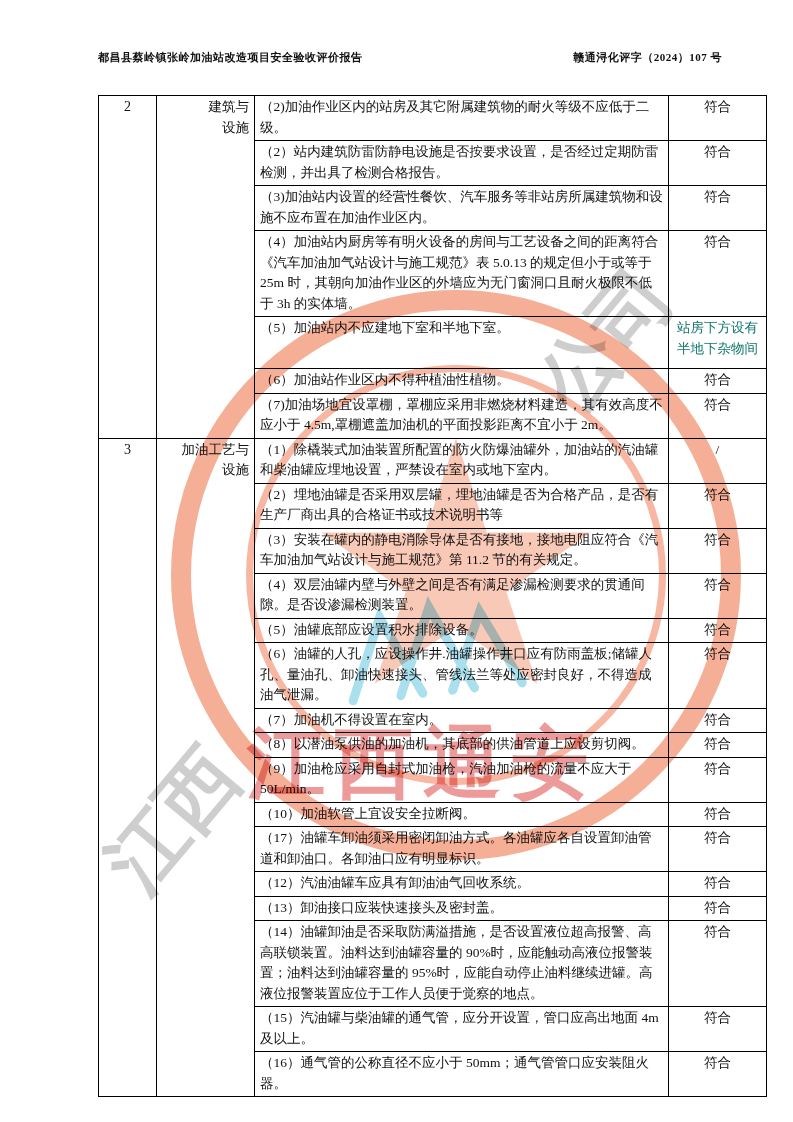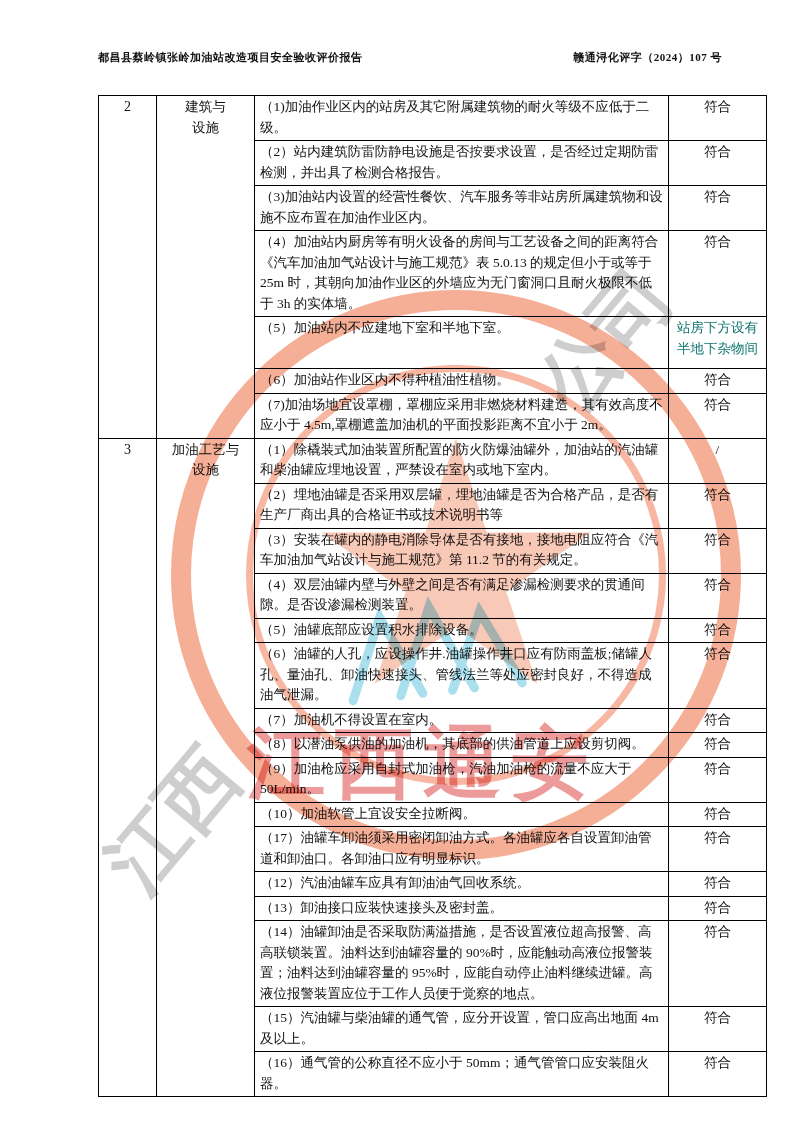--- a/index.html
+++ b/index.html
@@ -17,21 +17,21 @@
   table.checklist{
     position:absolute;top:95px;left:98px;width:624px;
     border-collapse:collapse;table-layout:fixed;
     font-size:13.5px;line-height:20.5px;
   }
   table.checklist td{
     border:1px solid #000;vertical-align:top;padding:1px 5px 2px 5px;
     overflow:hidden;
   }
   td.col-no{width:47px;text-align:center;vertical-align:middle;font-size:14px;}
-  td.col-cat{width:87px;text-align:center;vertical-align:middle;white-space:pre-line;}
+  td.col-cat{width:87px;text-align:right;vertical-align:middle;white-space:pre-line;}
   td.col-text{width:403px;text-align:left;}
   td.col-res{width:87px;text-align:center;white-space:pre-line;}
   td.v-mid{vertical-align:middle;}
   td.res-red{color:#0f766e;}
   .tall{height:52px;}
   
   .footer{
     position:absolute;top:1042px;left:0;width:100%;text-align:center;
     font-size:12.5px;
   }
@@ -73,21 +73,21 @@
     <span>都昌县蔡岭镇张岭加油站改造项目安全验收评价报告</span>
     <span>赣通浔化评字（2024）107 号</span>
   </div>
 
   <table class="checklist">
     <tbody>
         <tr>
           <td class="col-no" rowspan="7">2</td>
           <td class="col-cat" rowspan="7">建筑与
 设施</td>
-          <td class="col-text">（1)加油作业区内的站房及其它附属建筑物的耐火等级不应低于二级。</td>
+          <td class="col-text">（2)加油作业区内的站房及其它附属建筑物的耐火等级不应低于二级。</td>
           <td class="col-res">符合</td>
         </tr>
         <tr>
           <td class="col-text">（2）站内建筑防雷防静电设施是否按要求设置，是否经过定期防雷检测，并出具了检测合格报告。</td>
           <td class="col-res">符合</td>
         </tr>
         <tr>
           <td class="col-text">（3)加油站内设置的经营性餐饮、汽车服务等非站房所属建筑物和设施不应布置在加油作业区内。</td>
           <td class="col-res">符合</td>
         </tr>

